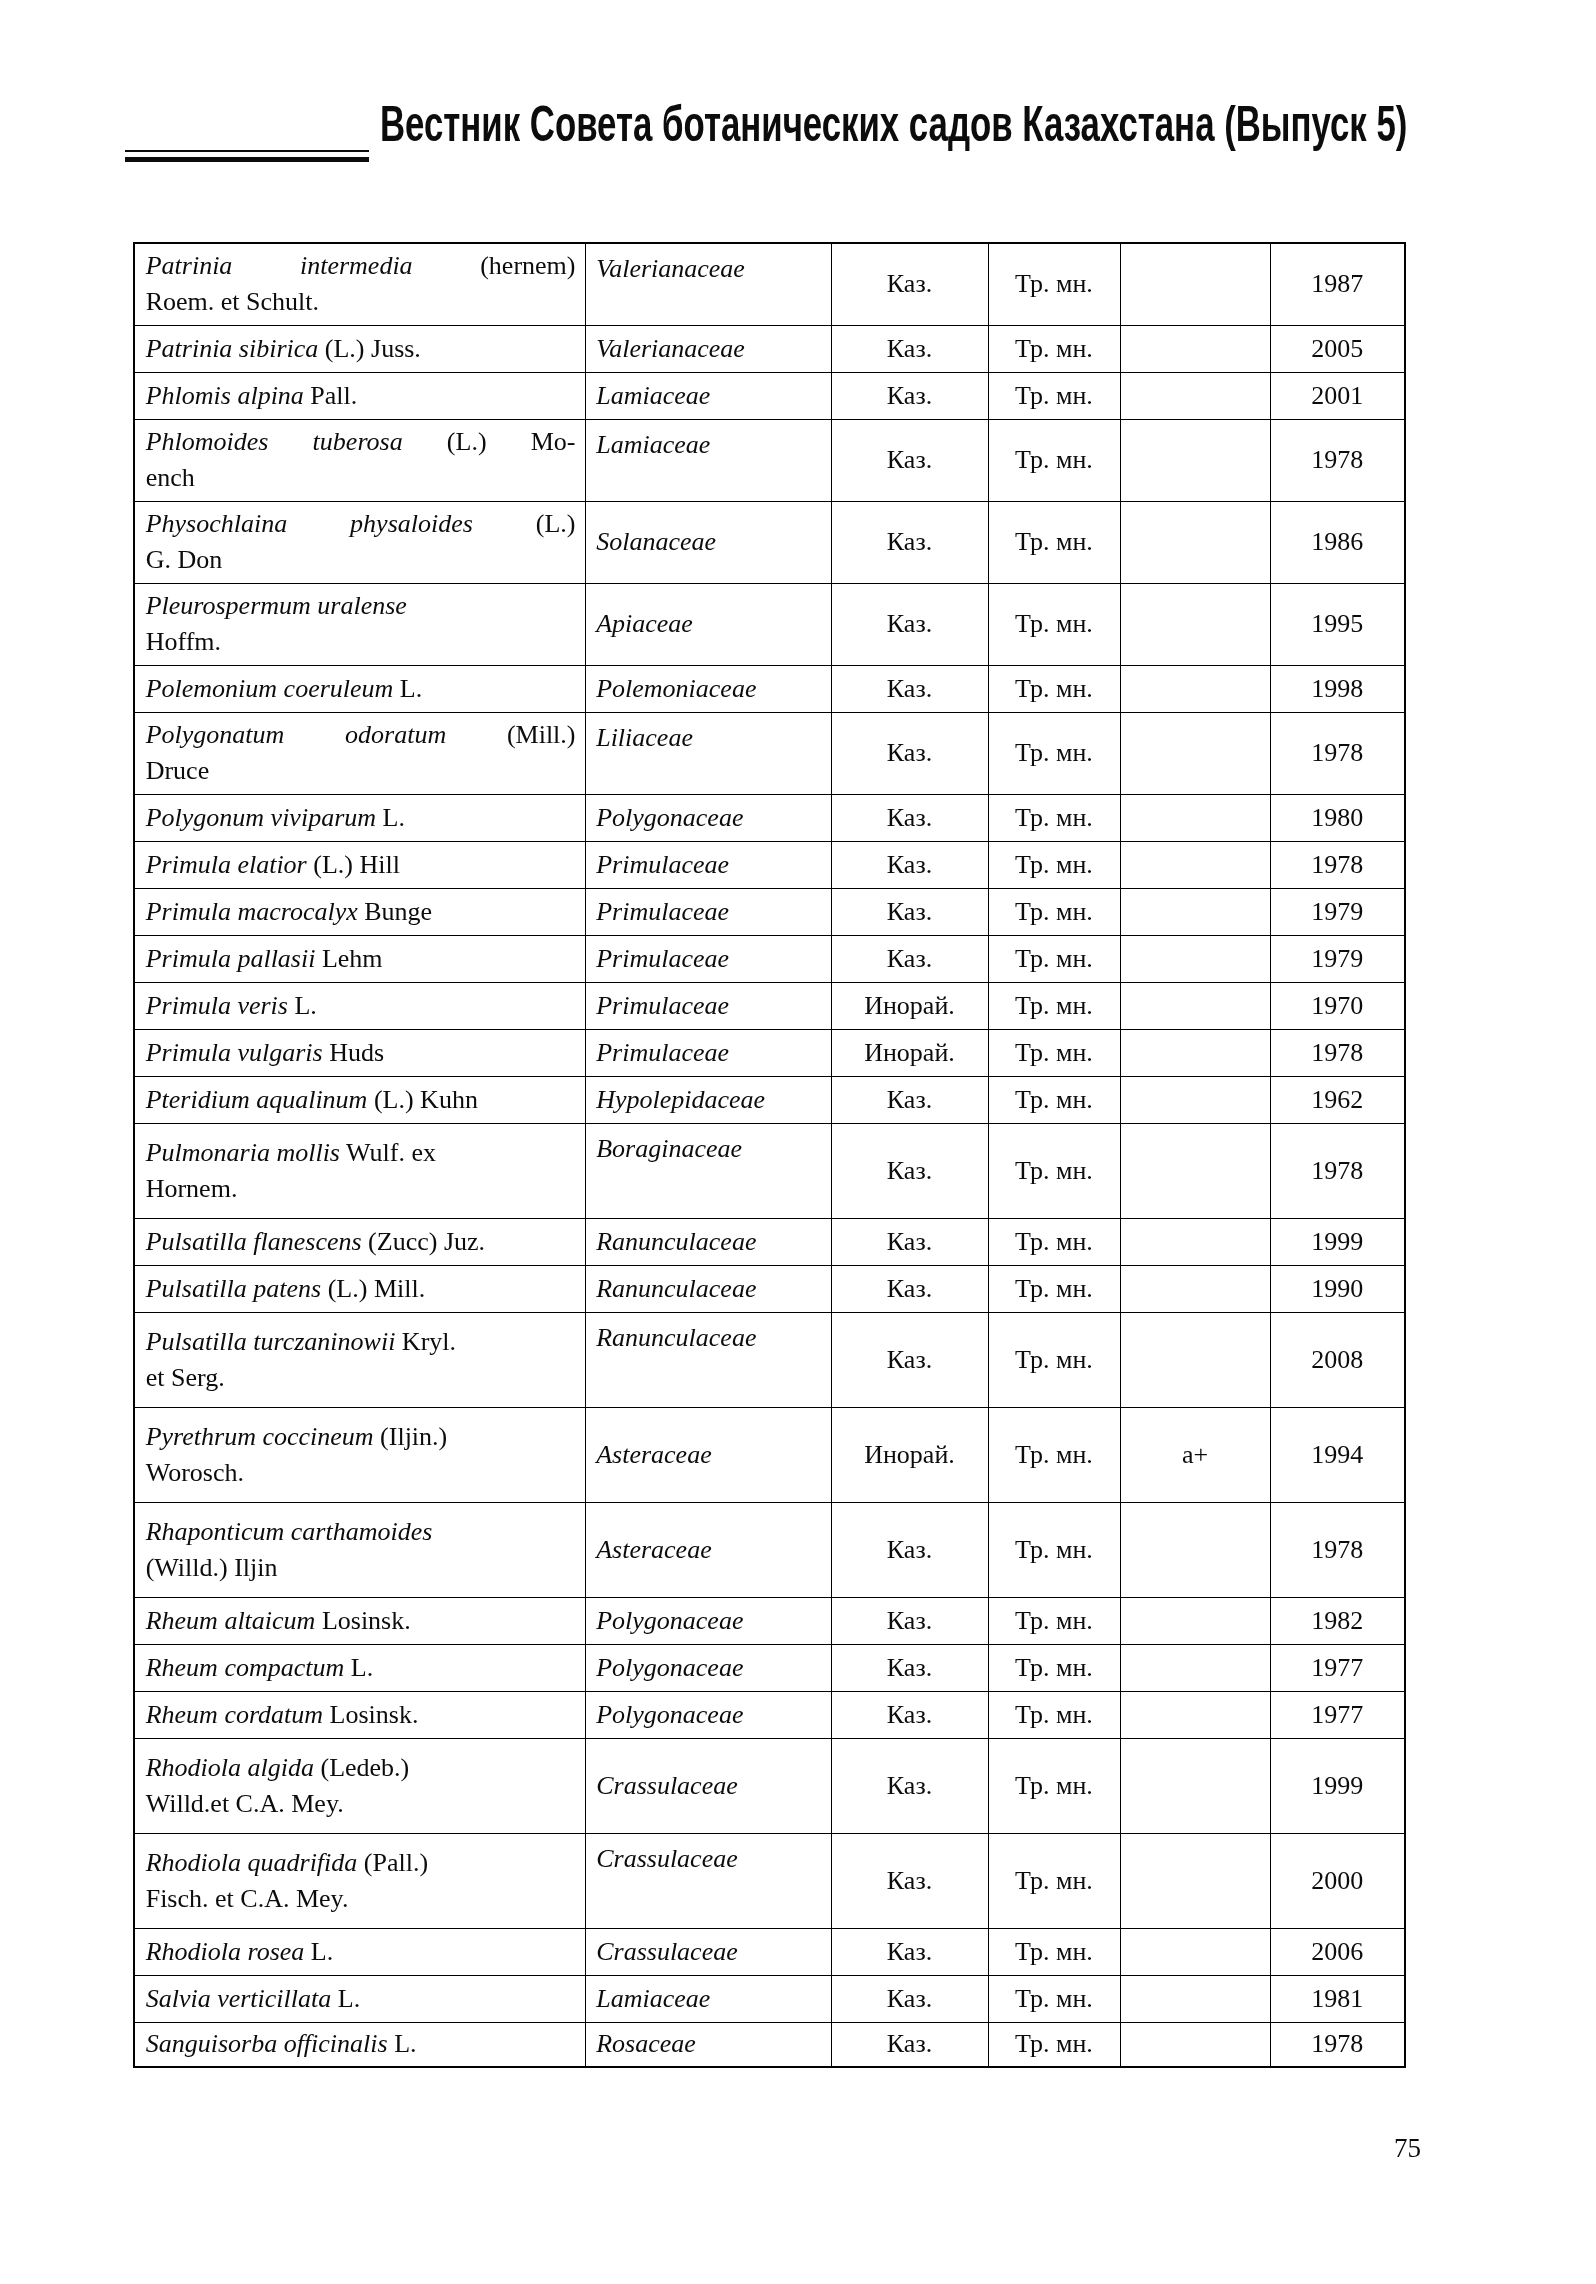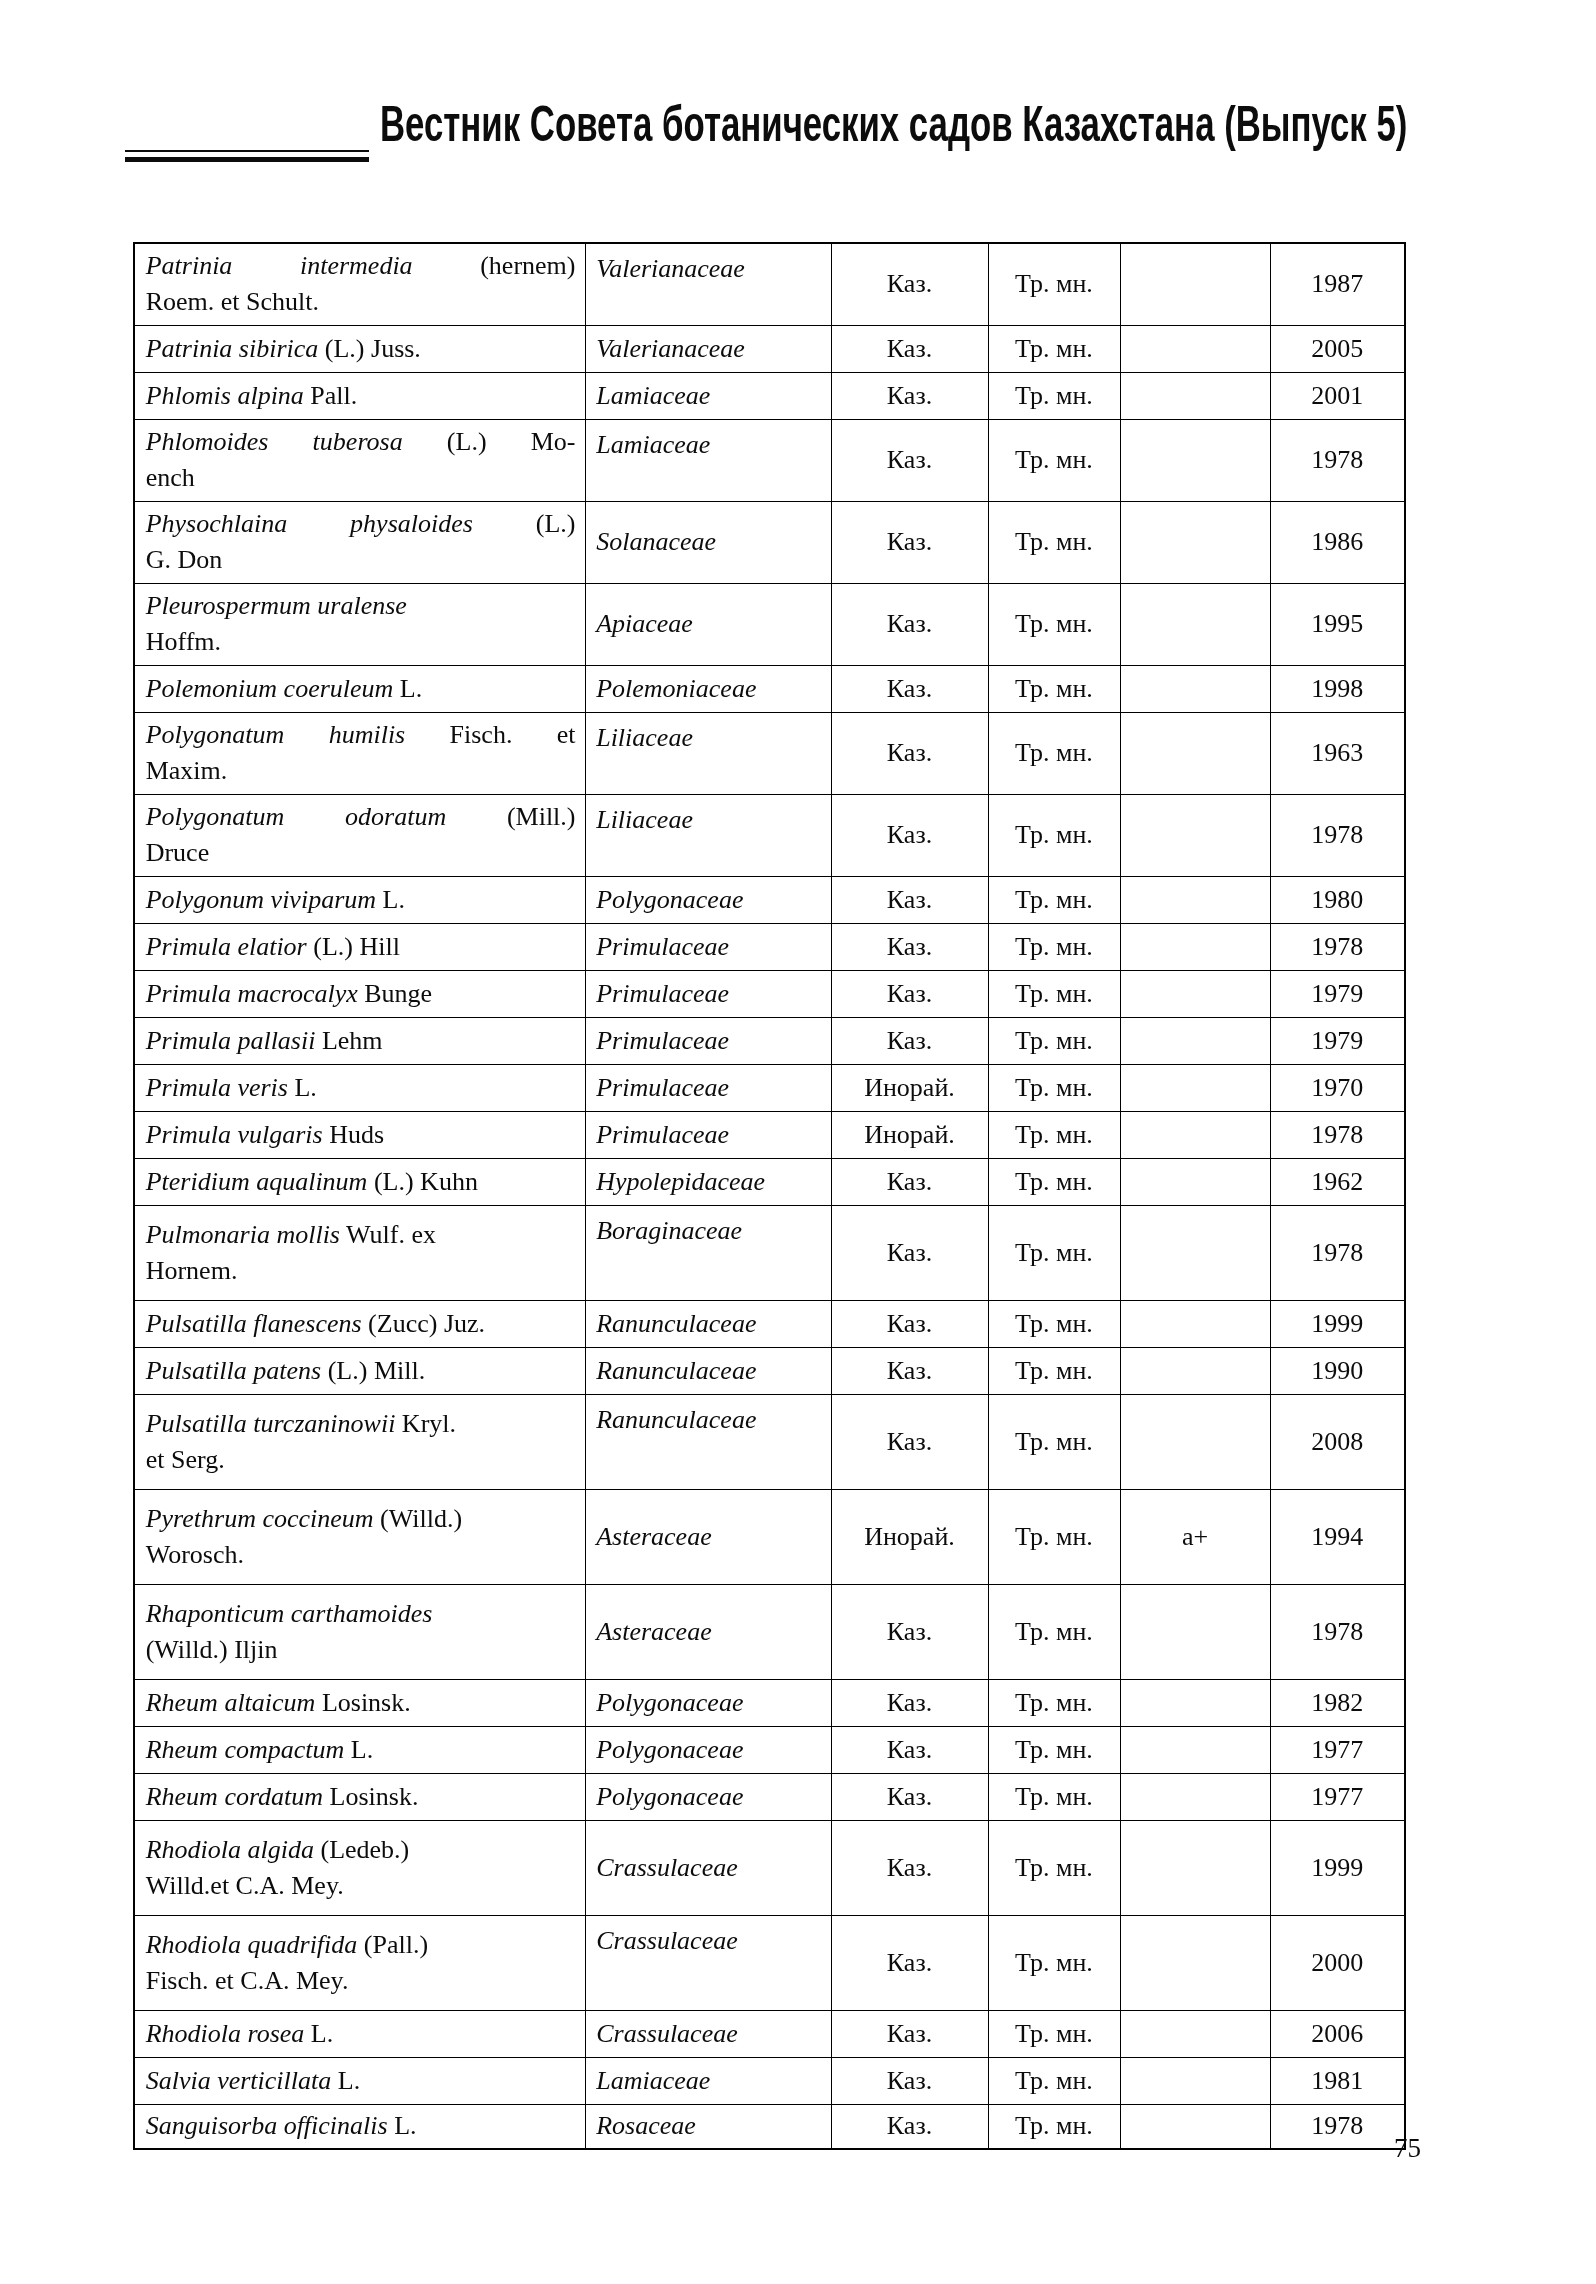--- a/index.html
+++ b/index.html
@@ -137,31 +137,20 @@
           <div class="nline"><span class="lat">Polemonium coeruleum</span><span class="auth"> L.</span></div>
         </td>
         <td class="family">Polemoniaceae</td>
         <td class="center">Каз.</td>
         <td class="center">Тр. мн.</td>
         <td class="center"></td>
         <td class="center">1998</td>
       </tr>
       <tr style="height: 82px;">
         <td class="species">
-          <div class="nline jline"><span class="lat">Polygonatum humilis</span><span class="auth"> Fisch. et</span></div>
-          <div class="nline"><span class="auth">Maxim.</span></div>
-        </td>
-        <td class="family fam-top">Liliaceae</td>
-        <td class="center">Каз.</td>
-        <td class="center">Тр. мн.</td>
-        <td class="center"></td>
-        <td class="center">1963</td>
-      </tr>
-      <tr style="height: 82px;">
-        <td class="species">
           <div class="nline jline"><span class="lat">Polygonatum odoratum</span><span class="auth"> (Mill.)</span></div>
           <div class="nline"><span class="auth">Druce</span></div>
         </td>
         <td class="family fam-top">Liliaceae</td>
         <td class="center">Каз.</td>
         <td class="center">Тр. мн.</td>
         <td class="center"></td>
         <td class="center">1978</td>
       </tr>
       <tr style="height: 47px; margin-top: 29px;">
@@ -271,21 +260,21 @@
           <div class="nline"><span class="auth">et Serg.</span></div>
         </td>
         <td class="family fam-top">Ranunculaceae</td>
         <td class="center">Каз.</td>
         <td class="center">Тр. мн.</td>
         <td class="center"></td>
         <td class="center">2008</td>
       </tr>
       <tr style="height: 95px;">
         <td class="species">
-          <div class="nline"><span class="lat">Pyrethrum coccineum</span><span class="auth"> (Willd.)</span></div>
+          <div class="nline"><span class="lat">Pyrethrum coccineum</span><span class="auth"> (Iljin.)</span></div>
           <div class="nline"><span class="auth">Worosch.</span></div>
         </td>
         <td class="family">Asteraceae</td>
         <td class="center">Инорай.</td>
         <td class="center">Тр. мн.</td>
         <td class="center">а+</td>
         <td class="center">1994</td>
       </tr>
       <tr style="height: 95px;">
         <td class="species">

